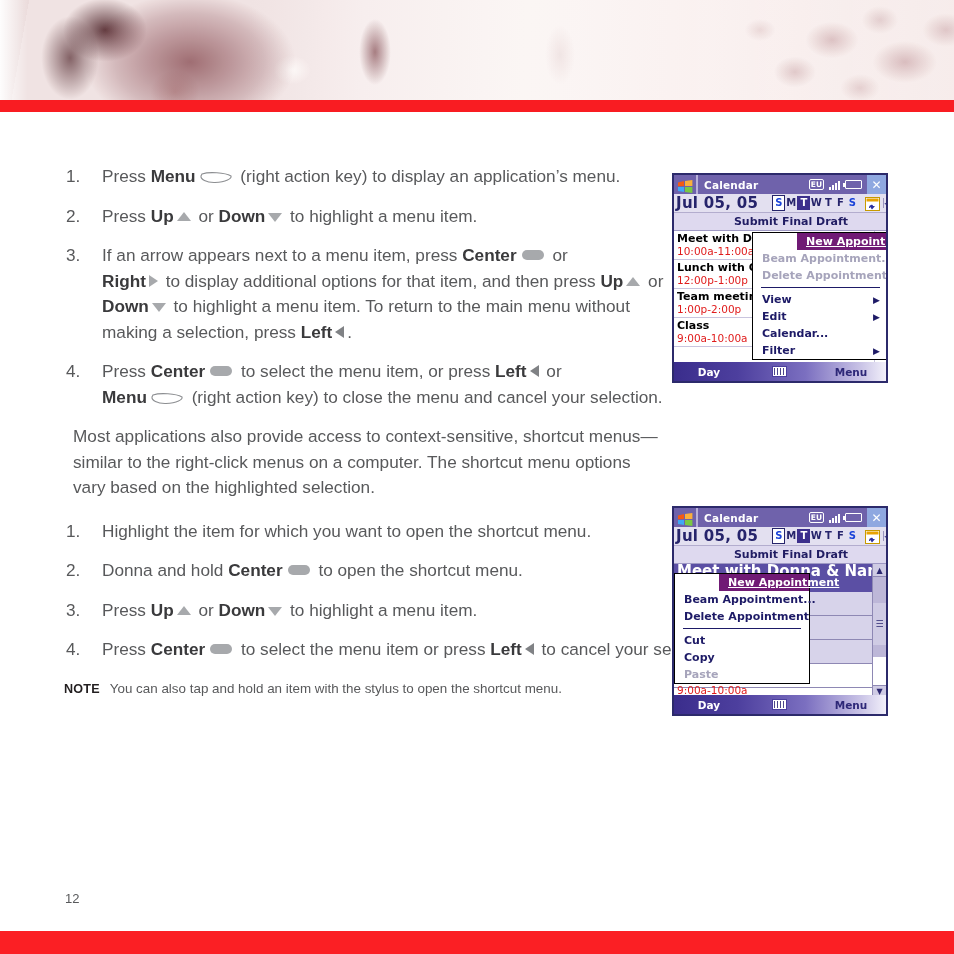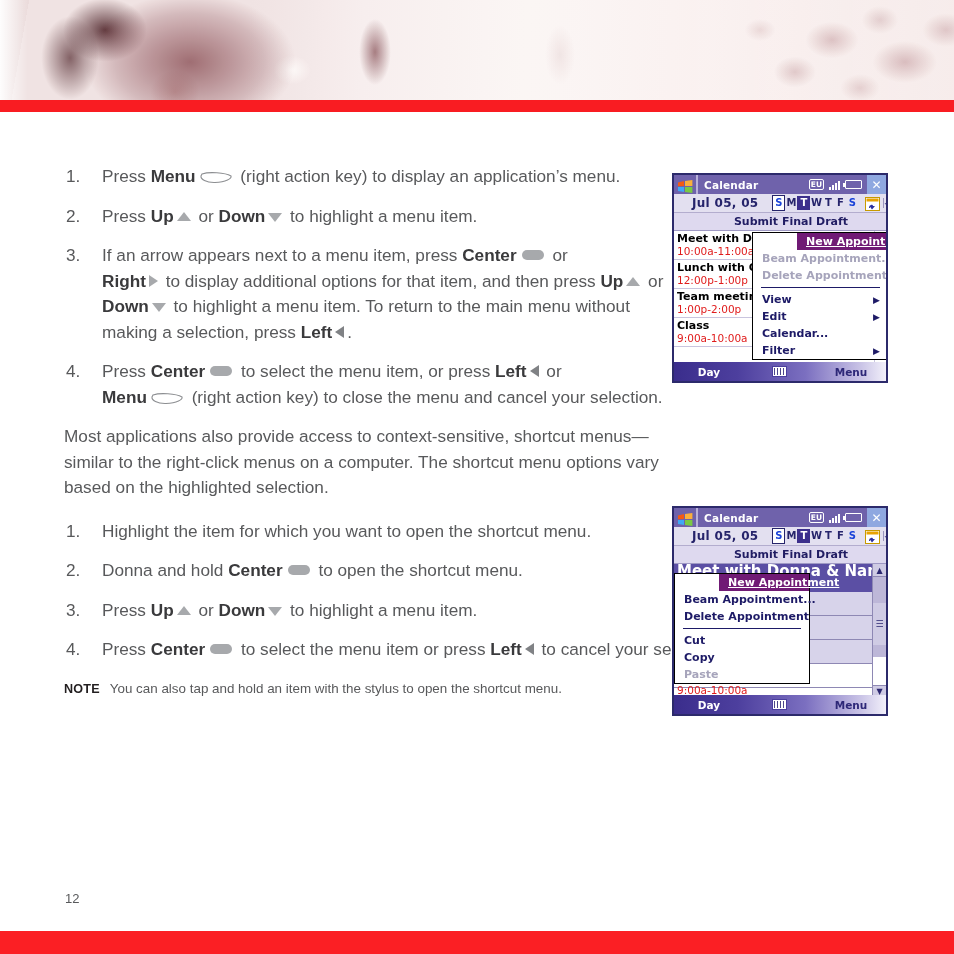--- a/index.html
+++ b/index.html
@@ -97,21 +97,21 @@
   .tri-down  { border-left:7px solid transparent; border-right:7px solid transparent; border-top:9px solid #a7a9ac; vertical-align:0px;}
   .tri-right { border-top:6px solid transparent; border-bottom:6px solid transparent; border-left:9px solid #a7a9ac; vertical-align:0px;}
   .tri-left  { border-top:6px solid transparent; border-bottom:6px solid transparent; border-right:9px solid #808285; vertical-align:0px;}
 
   h2.subhead {
     margin:0 0 2px 0;
     font-size:17.6px; font-weight:bold; color:#231f20;
     letter-spacing:-0.1px;
   }
   p.body {
-    margin:0 0 18px 0;
+    margin:0 0 18px 9px;
     color:#58595b; font-size:17.2px; line-height:25.5px;
   }
   .note {
     color:#58595b; font-size:13.4px; line-height:19px;
     margin-top:16px;
   }
   .note .lbl { color:#231f20; font-weight:bold; font-size:12.6px; letter-spacing:.2px; margin-right:10px; }
 
   .pagenum {
     position:absolute; left:65px; top:779px;
@@ -160,21 +160,21 @@
   .ic-close {
     width:19px; height:19px; background:#8fa8e0; color:#ffffff;
     font-size:12px; font-weight:bold; display:flex; align-items:center; justify-content:center;
   }
 
   .datebar {
     height:19px; background:#e3e0f0;
     display:flex; align-items:center; position:relative;
     border-bottom:1px solid #b3adce;
   }
-  .date-txt { color:#26246b; font-size:12px; font-weight:bold; margin-left:18px; letter-spacing:.3px; white-space:nowrap;}
+  .date-txt { color:#26246b; font-size:15px; font-weight:bold; margin-left:2px; letter-spacing:.3px; white-space:nowrap;}
   .dow { display:flex; align-items:center; margin-left:14px; gap:0px; }
   .dow span {
     font-size:10px; font-weight:bold; color:#26246b; width:12px; text-align:center;
     line-height:14px;
   }
   .dow span.sun { color:#1a43d8; }
   .dow span.boxed { border:1.5px solid #26246b; background:#ffffff; width:13px; }
   .dow span.sel { background:#3c2f8c; color:#ffffff; width:13px; }
   .goto-ic {
     width:15px; height:14px; margin-left:7px; position:relative; flex:0 0 auto;

